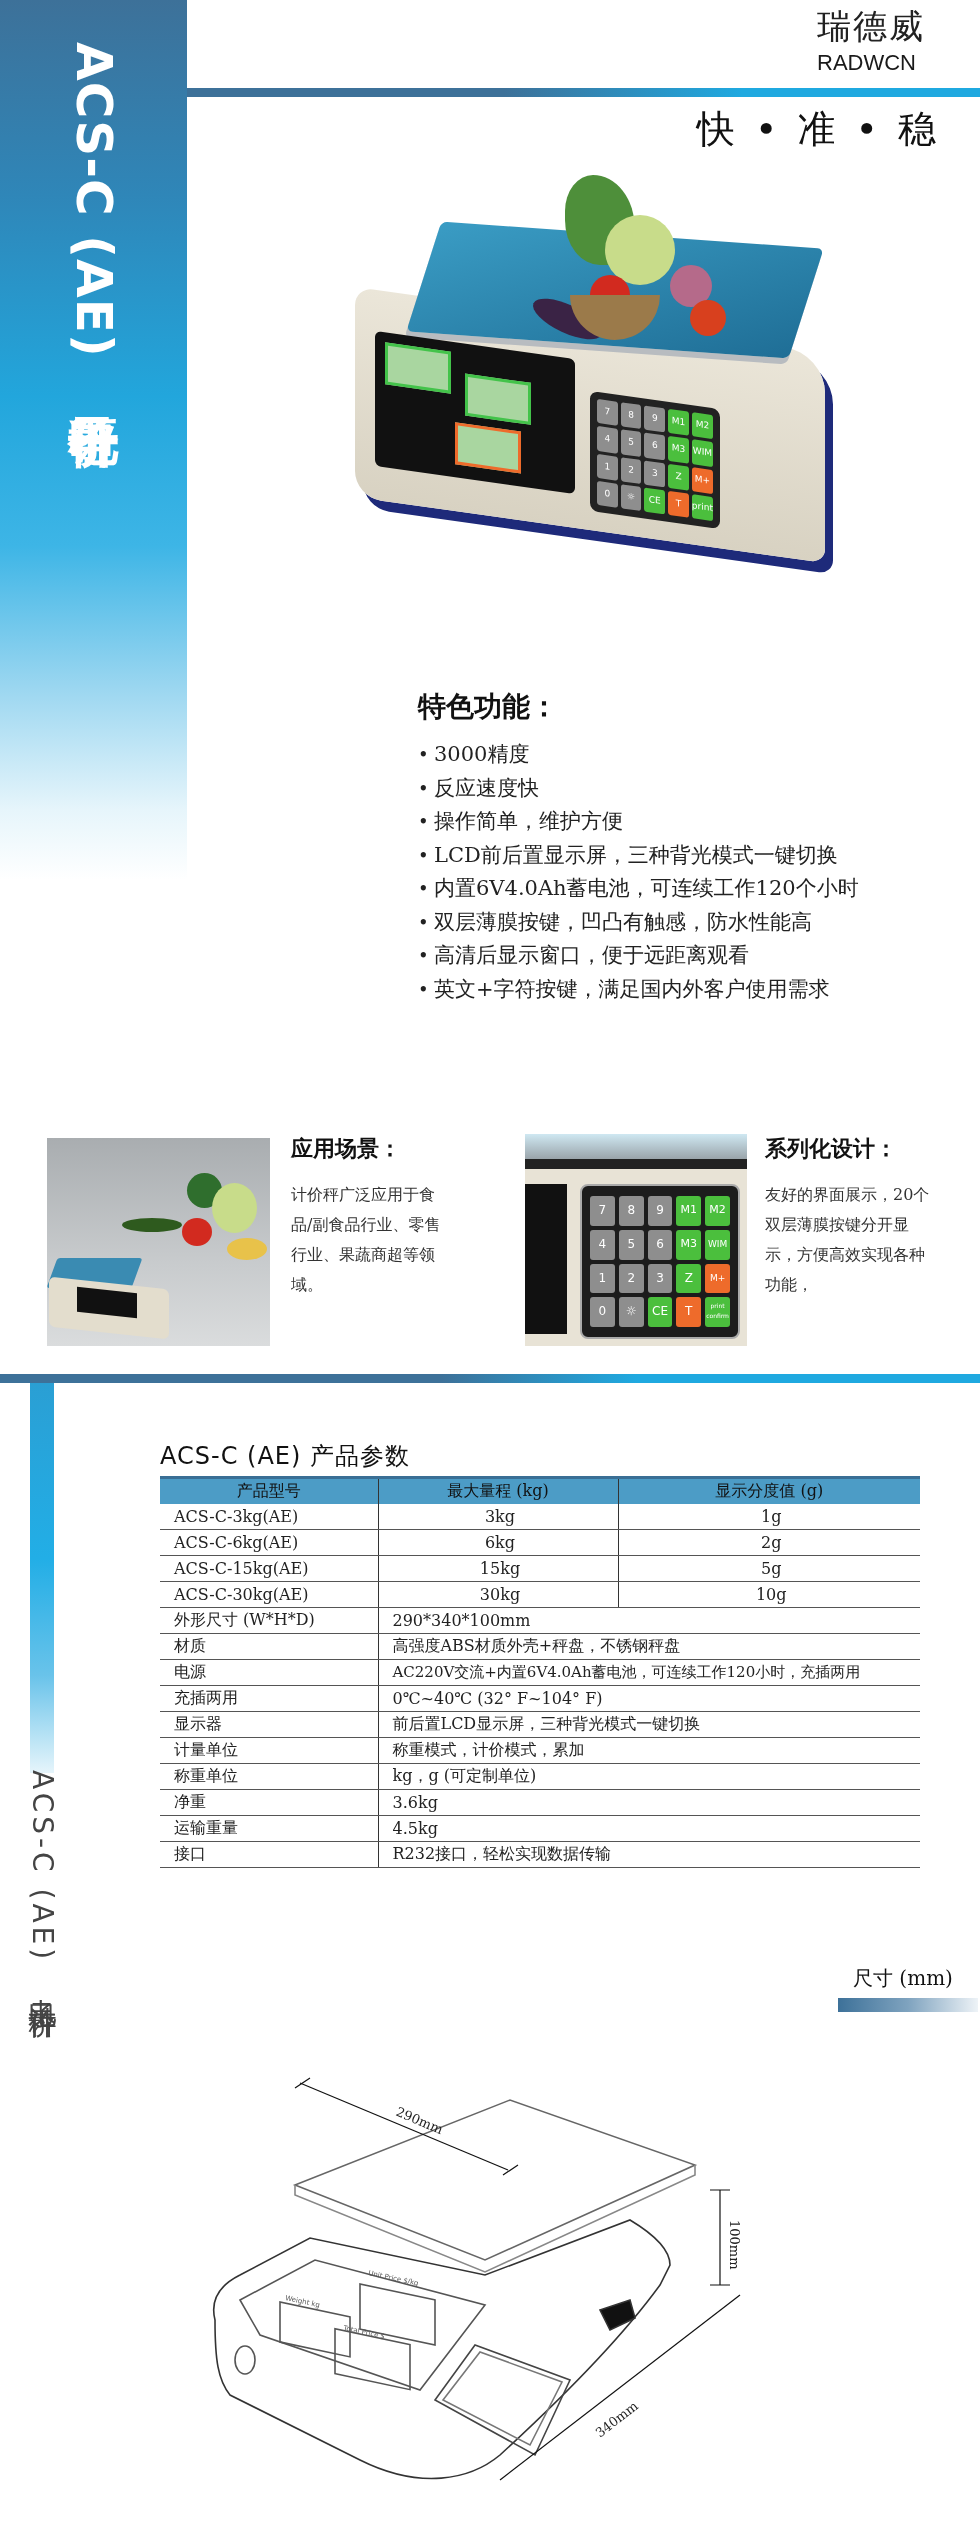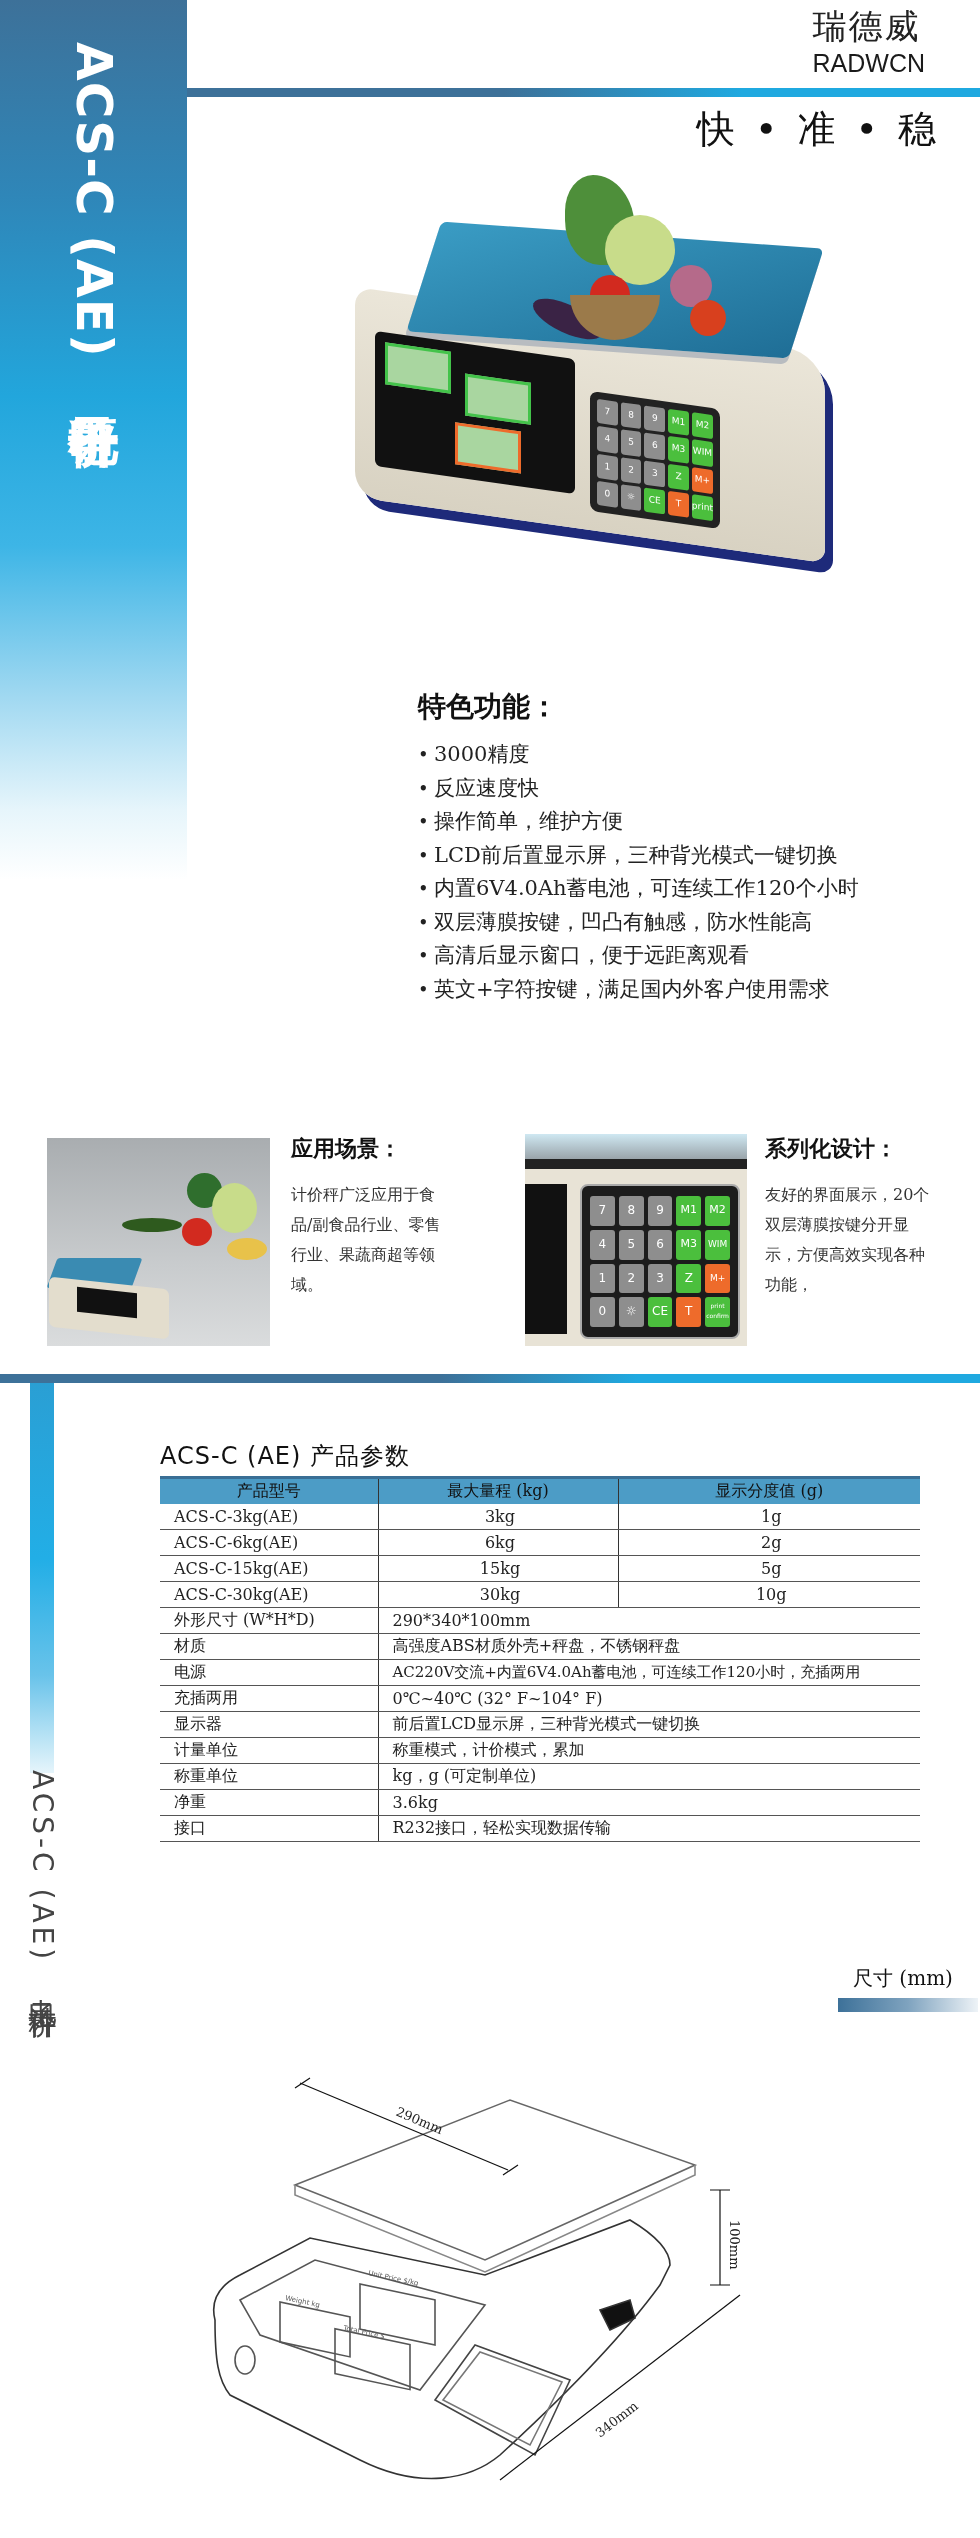--- a/index.html
+++ b/index.html
@@ -16,21 +16,21 @@
     writing-mode: vertical-rl;
     font-family: "DejaVu Sans", sans-serif; font-weight: bold;
     font-size: 50px; color: #ffffff; letter-spacing: 1px; line-height: 72px;
   }
   .top-bar {
     position: absolute; left: 187px; top: 88px; width: 793px; height: 9px;
     background: linear-gradient(90deg, #3d7199 0%, #3d7199 40%, #1fa9e0 70%, #1fa9e0 100%);
   }
   .brand { position: absolute; right: 55px; top: 6px; }
   .brand-cn { font-family: "DejaVu Serif", serif; font-size: 34px; color: #222; letter-spacing: 2px; line-height: 40px; }
-  .brand-en { font-family: "Liberation Sans", sans-serif; font-size: 25px; color: #1a1a1a; line-height: 34px; }
+  .brand-en { font-family: "Liberation Sans", sans-serif; font-size: 22px; color: #1a1a1a; line-height: 34px; }
   .slogan { position: absolute; right: 40px; top: 104px; font-size: 38px; color: #111; letter-spacing: 4px; font-family: "DejaVu Serif", serif; }
 
   
   .hero { position: absolute; left: 340px; top: 175px; width: 560px; height: 400px; }
   .pan { position: absolute; left: 80px; top: 60px; width: 390px; height: 110px;
          background: linear-gradient(160deg,#3a9cc4,#1f6e96); border-radius: 6px;
          transform: skewX(-14deg) rotate(4deg); box-shadow: 0 6px 0 #b8bcc0; }
   .body-shell { position: absolute; left: 15px; top: 145px; width: 470px; height: 210px;
          background: linear-gradient(180deg,#ebe6d9,#d8d2c2); border-radius: 18px 40px 14px 26px;
          transform: skewY(8deg); box-shadow: 8px 10px 0 #1e2a7a; }
@@ -253,20 +253,24 @@
     </tr>
     <tr>
       <td class="col1">称重单位</td>
       <td colspan="2">kg，g (可定制单位)</td>
     </tr>
     <tr>
       <td class="col1">净重</td>
       <td colspan="2">3.6kg</td>
     </tr>
     <tr>
+      <td class="col1">运输重量</td>
+      <td colspan="2">4.5kg</td>
+    </tr>
+    <tr>
       <td class="col1">接口</td>
       <td colspan="2">R232接口，轻松实现数据传输</td>
     </tr>
   </tbody>
 </table>
 
 <div class="dim-label">尺寸 (mm)</div>
 <div class="dim-bar"></div>
 
 <svg class="drawing" viewBox="0 0 680 470" xmlns="http://www.w3.org/2000/svg">

